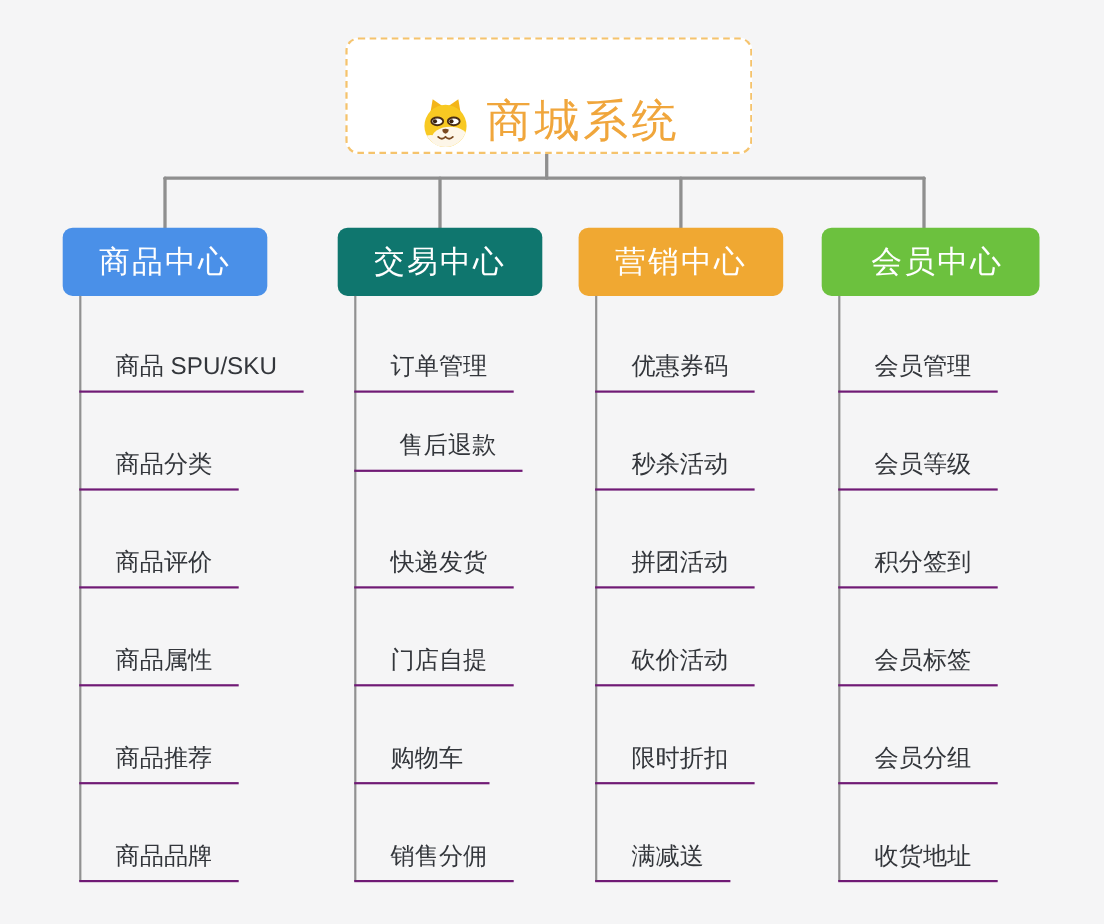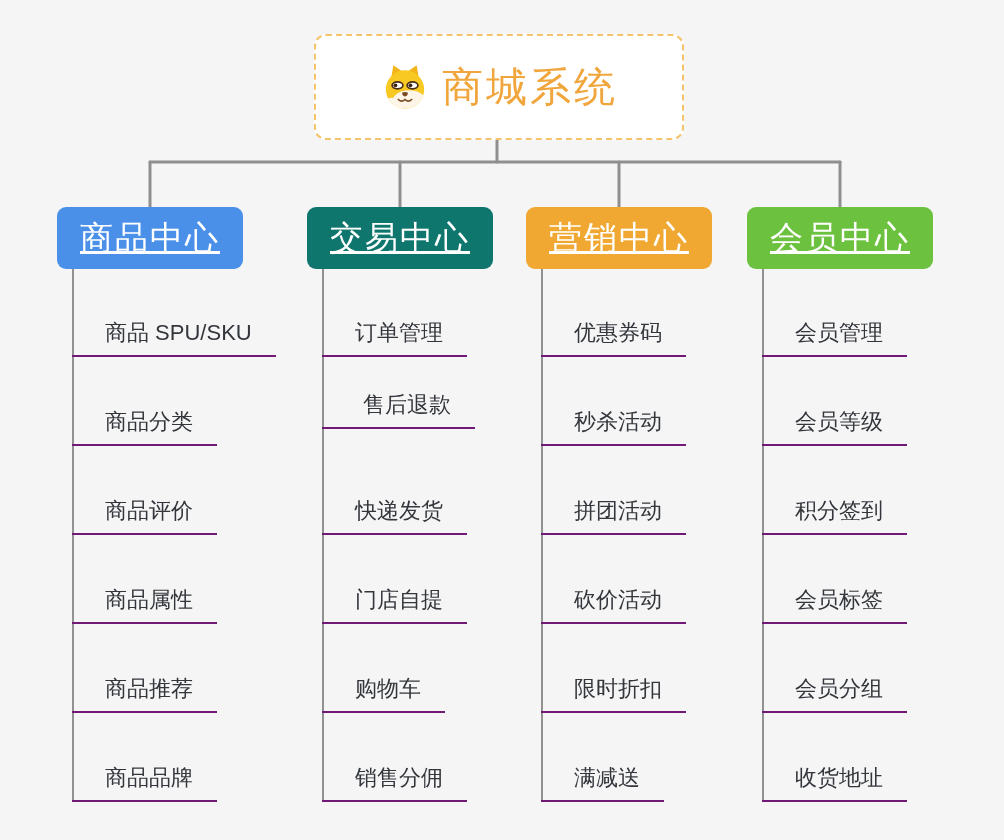--- a/index.html
+++ b/index.html
@@ -27,21 +27,21 @@
     position: absolute;
     left: 314px;
     top: 34px;
     width: 370px;
     height: 106px;
     background: #ffffff;
     border: 2px dashed #f5c36c;
     border-radius: 12px;
     box-sizing: border-box;
     display: flex;
-    align-items: center;
+    align-items: flex-end;
     justify-content: center;
     gap: 12px;
     cursor: pointer;
   }
   .root-node .root-title {
     font-size: 41px;
     letter-spacing: 3px;
     font-weight: 400;
     color: #f0a63c;
     white-space: nowrap;
@@ -64,24 +64,23 @@
     width: 186px;
     height: 62px;
     border-radius: 9px;
     display: flex;
     align-items: center;
     justify-content: center;
     cursor: pointer;
   }
   .branch-label {
     color: #ffffff;
-    font-size: 33px;
+    font-size: 28px;
     letter-spacing: 2px;
     white-space: nowrap;
-    text-decoration: underline;
   }
   .branch-trunk {
     position: absolute;
     left: 15px;
     top: 62px;
     width: 2px;
     height: 532px;
     background: #919191;
   }
   .leaf {
@@ -165,21 +164,21 @@
         </div>
         <div class="branch-trunk"></div>
         <div class="leaf" style="top: 112px;">优惠券码</div>
         <div class="leaf" style="top: 201px;">秒杀活动</div>
         <div class="leaf" style="top: 290px;">拼团活动</div>
         <div class="leaf" style="top: 379px;">砍价活动</div>
         <div class="leaf" style="top: 468px;">限时折扣</div>
         <div class="leaf" style="top: 557px;">满减送</div>
       </div>
       <div class="branch" style="left: 747px;">
-        <div class="branch-box" style="background: rgb(108, 193, 62);">
+        <div class="branch-box" style="background: rgb(108, 193, 62); padding-left: 12px;">
           <span class="branch-label">会员中心</span>
         </div>
         <div class="branch-trunk"></div>
         <div class="leaf" style="top: 112px;">会员管理</div>
         <div class="leaf" style="top: 201px; text-align: right;">会员等级</div>
         <div class="leaf" style="top: 290px;">积分签到</div>
         <div class="leaf" style="top: 379px; text-align: center;">会员标签</div>
         <div class="leaf" style="top: 468px;">会员分组</div>
         <div class="leaf" style="top: 557px;">收货地址</div>
       </div>

